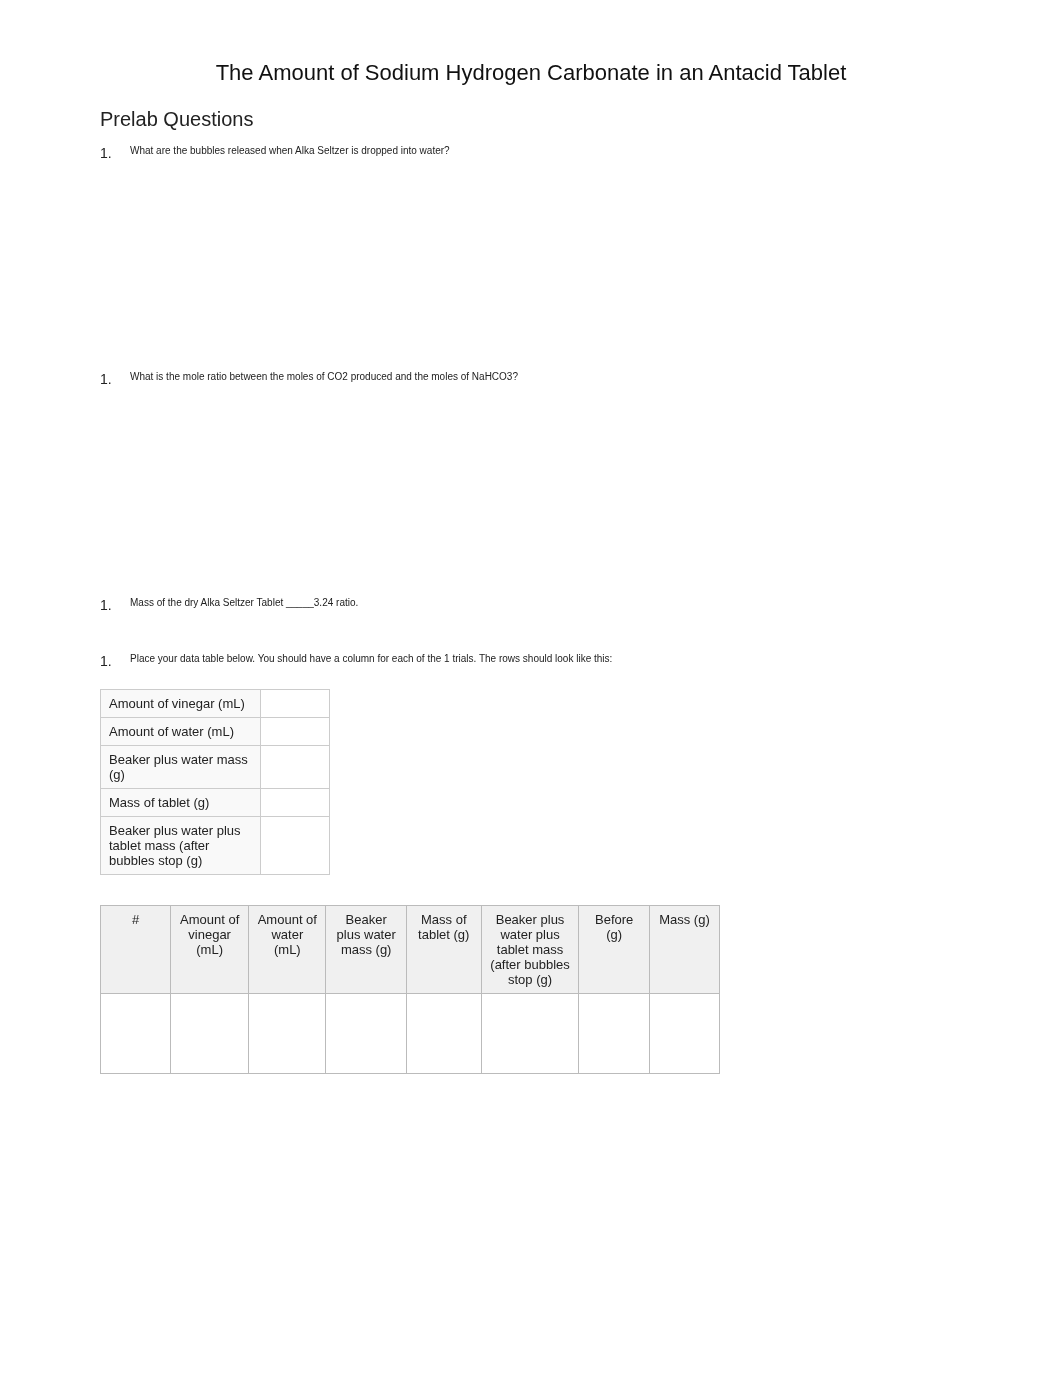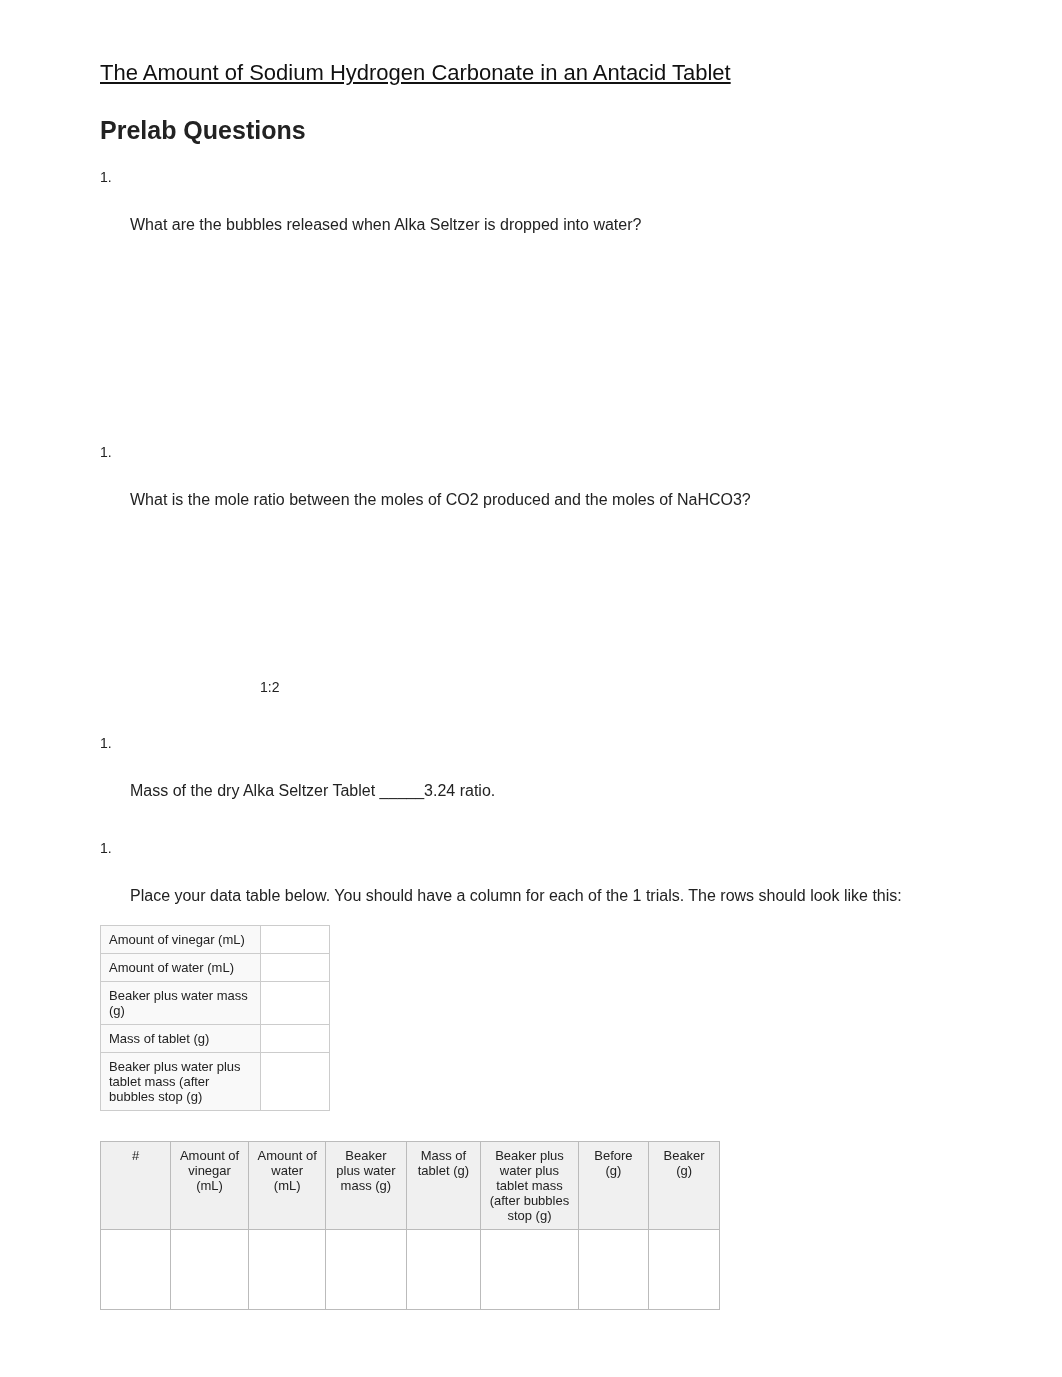--- a/index.html
+++ b/index.html
@@ -12,52 +12,50 @@
       font-family: Arial, sans-serif;
       font-size: 14px;
       color: #222;
       background: #fff;
       width: 1062px;
       min-height: 1377px;
       padding: 60px 100px;
     }
 
     .main-title {
-      text-align: left;
+      text-align: center;
       font-size: 22px;
       font-weight: normal;
-      margin-bottom: 30px;
+      margin-bottom: 22px;
       color: #111;
-      text-decoration: underline;
     }
 
     .section-title {
-      font-size: 25px;
-      font-weight: bold;
-      margin-bottom: 24px;
+      font-size: 20px;
+      font-weight: normal;
+      margin-bottom: 14px;
     }
 
     .question-block {
       margin-bottom: 40px;
     }
 
     .question-item {
       display: flex;
       margin-bottom: 10px;
     }
 
     .question-number {
       min-width: 30px;
       font-size: 14px;
     }
 
     .question-text {
-      font-size: 16px;
+      font-size: 10px;
       flex: 1;
-      margin-top: 47px;
     }
 
     .answer-area {
       height: 160px;
     }
 
     .answer-text {
       font-size: 14px;
       margin-left: 160px;
       margin-bottom: 20px;
@@ -137,21 +135,20 @@
   </div>
   <div class="answer-area"></div>
 </div>
 
 <div class="question-block">
   <div class="question-item">
     <span class="question-number">1.</span>
     <span class="question-text">What is the mole ratio between the moles of CO2 produced and the moles of NaHCO3?</span>
   </div>
   <div class="answer-area"></div>
-  <div class="answer-text">1:2</div>
 </div>
 
 <div class="question-block">
   <div class="question-item">
     <span class="question-number">1.</span>
     <span class="question-text">Mass of the dry Alka Seltzer Tablet _____3.24 ratio.</span>
   </div>
 </div>
 
 <div class="question-block">
@@ -194,21 +191,21 @@
   <table class="main-data-table">
     <thead>
       <tr>
         <th>#</th>
         <th>Amount of vinegar (mL)</th>
         <th>Amount of water (mL)</th>
         <th>Beaker plus water mass (g)</th>
         <th>Mass of tablet (g)</th>
         <th>Beaker plus water plus tablet mass (after bubbles stop (g)</th>
         <th>Before (g)</th>
-        <th>Beaker (g)</th>
+        <th>Mass (g)</th>
       </tr>
     </thead>
     <tbody>
       <tr>
         <td></td>
         <td></td>
         <td></td>
         <td></td>
         <td></td>
         <td></td>

